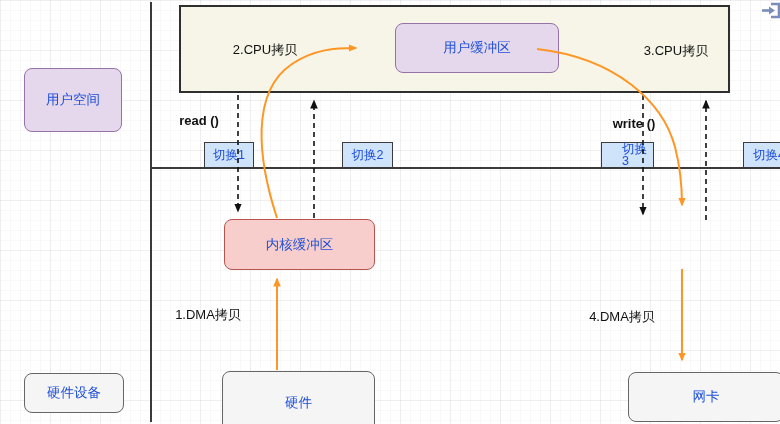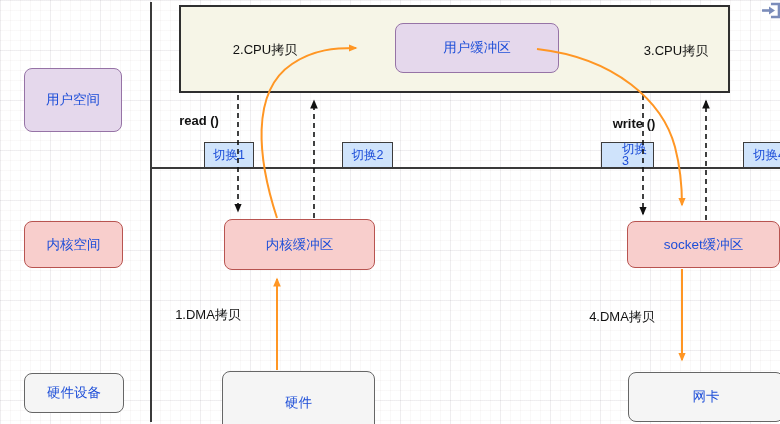--- a/index.html
+++ b/index.html
@@ -32,26 +32,24 @@
   #exit-btn{position:absolute;left:761px;top:2px;width:22px;height:18px;z-index:6;}
 </style>
 </head>
 <body>
 
 <div id="canvas">
 
   <div id="frame-box"></div>
 
   <div class="node purple" style="left:2px;top:68px;width:98px;height:64px;">用户空间</div>
-  <div class="node pink" style="left:2px;top:221px;width:99px;height:47px;">内核空间</div>
   <div class="node gray" style="left:2px;top:373px;width:100px;height:40px;">硬件设备</div>
 
   <div class="node purple" style="left:373px;top:23px;width:164px;height:50px;">用户缓冲区</div>
   <div class="node pink" style="left:202px;top:219px;width:151px;height:51px;">内核缓冲区</div>
-  <div class="node pink" style="left:605px;top:221px;width:153px;height:47px;">socket缓冲区</div>
   <div class="node gray" style="left:200px;top:371px;width:153px;height:64px;">硬件</div>
   <div class="node gray" style="left:606px;top:372px;width:156px;height:50px;">网卡</div>
 
   <div class="node blue" style="left:182px;top:142px;width:50px;height:26px;">切换1</div>
   <div class="node blue" style="left:320px;top:142px;width:51px;height:26px;text-align:right;">切换2</div>
   <div class="node blue" style="left:579px;top:142px;width:53px;height:26px;padding-left:20px;">切换3</div>
   <div class="node blue" style="left:721px;top:142px;width:52px;height:26px;">切换4</div>
 
   <div class="lbl" style="left:205px;top:43px;width:120px;">2.CPU拷贝</div>
   <div class="lbl" style="left:616px;top:44px;width:120px;">3.CPU拷贝</div>

